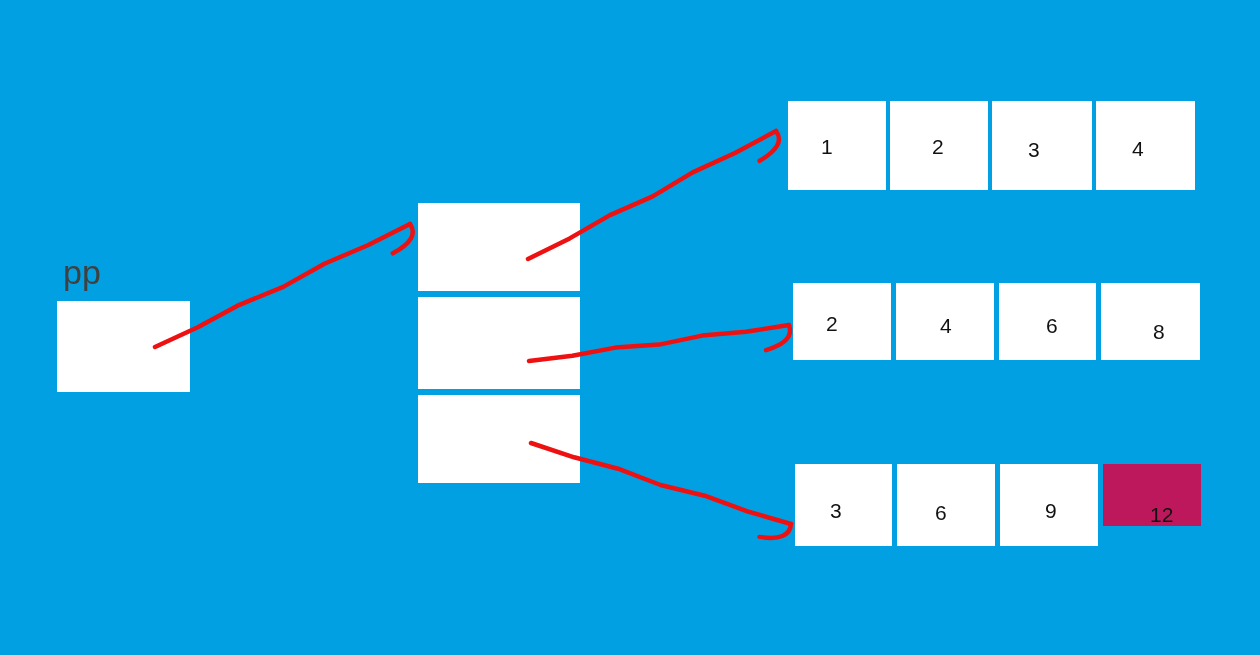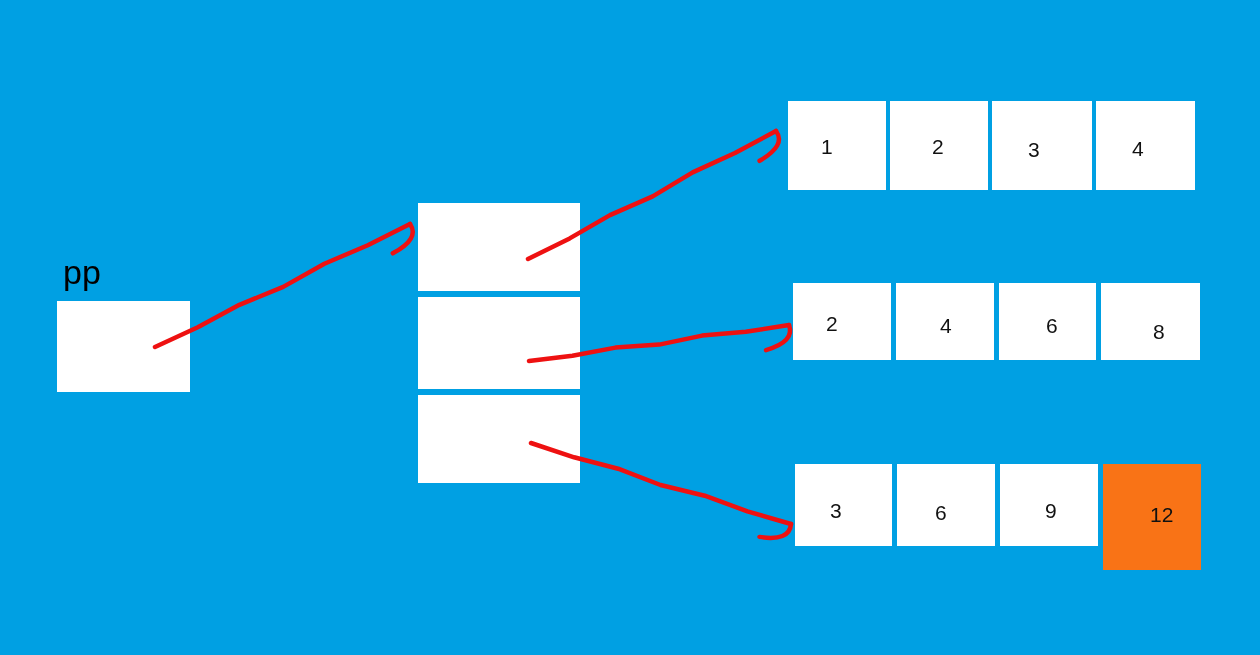--- a/index.html
+++ b/index.html
@@ -32,21 +32,21 @@
     font-size: 21px;
     font-family: "Liberation Sans", sans-serif;
     line-height: 1;
   }
   .cell-val {
     position: absolute;
     white-space: nowrap;
   }
   .pp-label {
     position: absolute;
-    color: #000000;
+    color: #404040;
     font-size: 34px;
     font-family: "Liberation Sans", sans-serif;
     line-height: 1;
     letter-spacing: 0px;
     white-space: nowrap;
   }
   #ink {
     position: absolute;
     left: 0;
     top: 0;
@@ -102,21 +102,21 @@
       <div>
         <div class="cell" style="left: 795px; top: 464px; width: 97px; height: 82px; background: rgb(255, 255, 255);">
           <span class="cell-val" style="left: 35px; top: 36px; color: rgb(17, 17, 17);">3</span>
         </div>
         <div class="cell" style="left: 897px; top: 464px; width: 98px; height: 82px; background: rgb(255, 255, 255);">
           <span class="cell-val" style="left: 38px; top: 38px; color: rgb(17, 17, 17);">6</span>
         </div>
         <div class="cell" style="left: 1000px; top: 464px; width: 98px; height: 82px; background: rgb(255, 255, 255);">
           <span class="cell-val" style="left: 45px; top: 36px; color: rgb(17, 17, 17);">9</span>
         </div>
-        <div class="cell" style="left: 1103px; top: 464px; width: 98px; height: 106px; background: #f97316;">
+        <div class="cell" style="left: 1103px; top: 464px; width: 98px; height: 62px; background: #be185d;">
           <span class="cell-val" style="left: 47px; top: 40px; color: rgb(17, 17, 17);">12</span>
         </div>
       </div>
     </div>
 
   <svg id="ink" viewBox="0 0 1260 655" xmlns="http://www.w3.org/2000/svg">
     <g id="arrow-layer" fill="none" stroke="#ee1111" stroke-width="4.5" stroke-linecap="round" stroke-linejoin="round">
         <g>
           <path d="M 155.0 347.0 L 197.8 327.2 L 239.4 304.8 L 283.2 286.9 L 324.4 263.8 L 367.8 245.2 L 410.0 224.0" stroke="#ee1111" stroke-width="4.5" fill="none" stroke-linecap="round"></path>
           <path d="M 410.0 224.0 Q 420.2 238.4 392.8 253.3" stroke="#ee1111" stroke-width="4.5" fill="none" stroke-linecap="round"></path>

